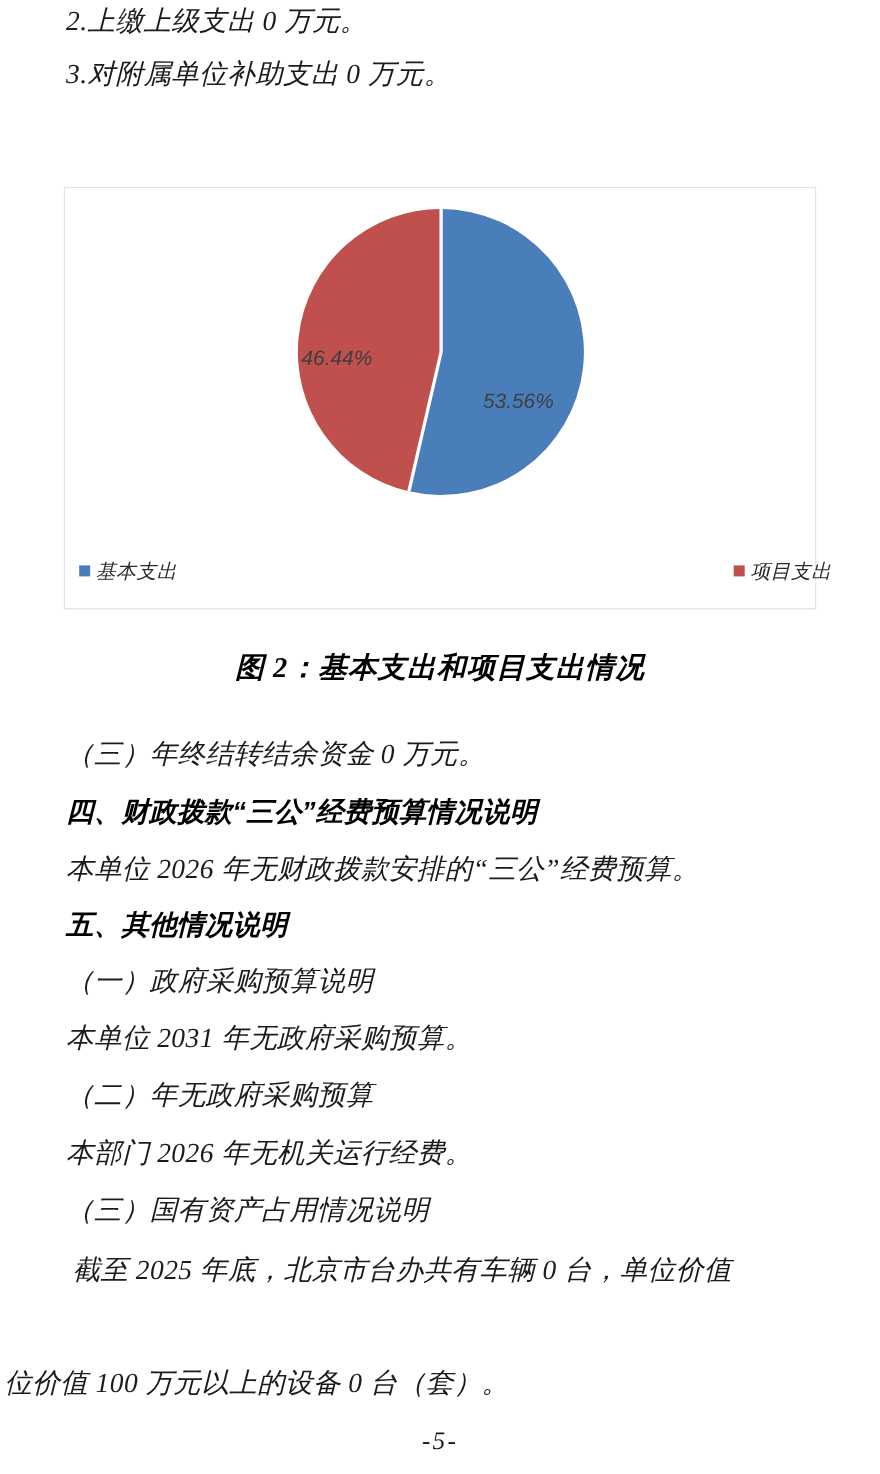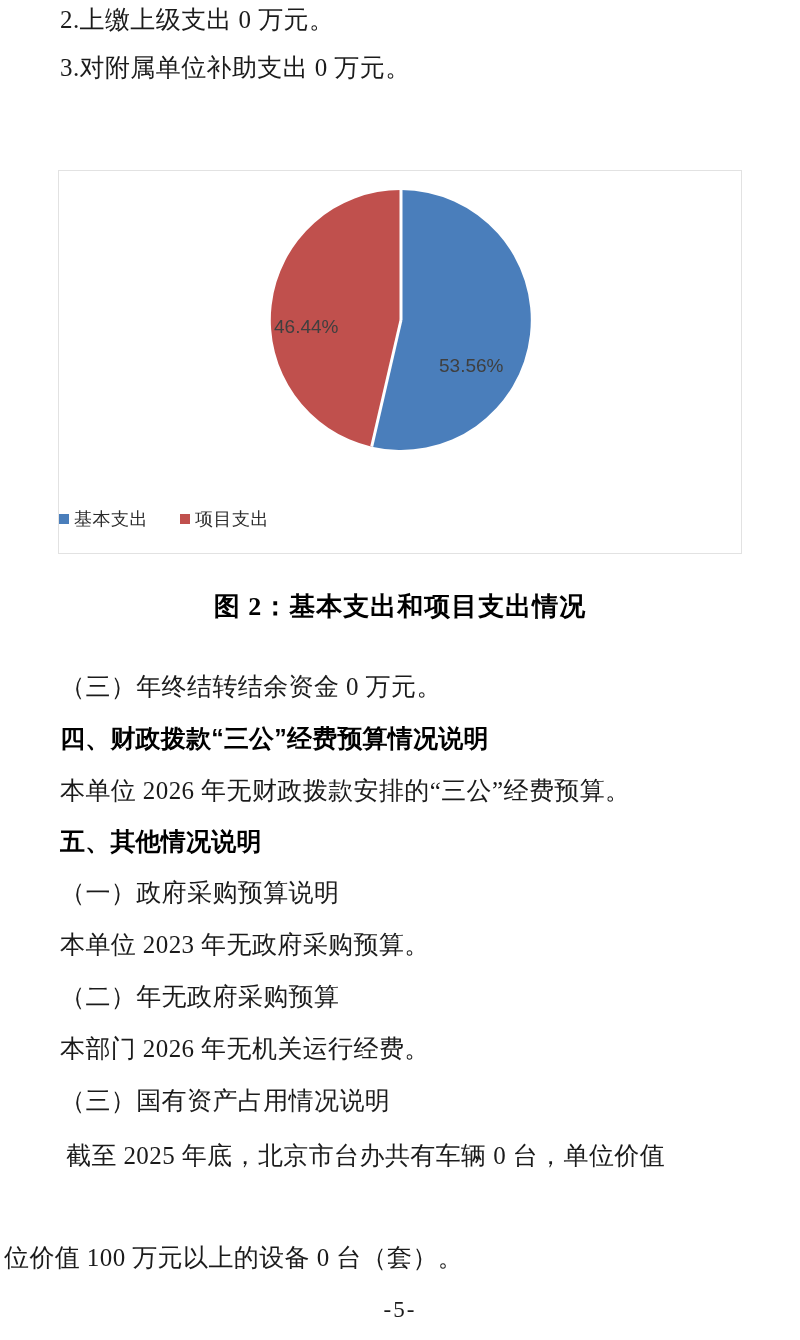--- a/index.html
+++ b/index.html
@@ -13,20 +13,21 @@
     position: relative;
     font-family: "Liberation Serif", "DejaVu Serif", serif;
     color: #1a1a1a;
     overflow: hidden;
   }
 
   .page {
     position: relative;
     width: 800px;
     height: 1340px;
+    font-style: italic;
   }
 
   
   .line {
     position: absolute;
     white-space: nowrap;
     font-size: 25px;
     line-height: 30px;
     letter-spacing: 0.4px;
     color: #1b1b1b;
@@ -96,27 +97,27 @@
     font-weight: 400;
     color: #3f3f3f;
     white-space: nowrap;
   }
   .slice-label.blue-label { left: 380px; top: 184px; }
   .slice-label.red-label  { left: 215px; top: 145px; }
 
   
   .legend {
     position: absolute;
-    left: 0;
+    left: 13px;
     top: 336px;
     width: 684px;
     display: flex;
-    justify-content: flex-start;
+    justify-content: space-between;
     align-items: center;
-    gap: 32px;
+    gap: 4px;
   }
   .legend-item {
     display: flex;
     align-items: center;
     gap: 5px;
   }
   .legend-swatch {
     width: 10px;
     height: 10px;
     display: inline-block;
@@ -173,21 +174,21 @@
   <div class="line body-text" style="left:60px; top:672px;">（三）年终结转结余资金 0 万元。</div>
 
   <div class="line heading-bold" style="left:60px; top:723px;">四、财政拨款“三公”经费预算情况说明</div>
 
   <div class="line body-text" style="left:60px; top:776px;">本单位 2026 年无财政拨款安排的“三公”经费预算。</div>
 
   <div class="line heading-bold" style="left:60px; top:826px;">五、其他情况说明</div>
 
   <div class="line body-text" style="left:60px; top:878px;">（一）政府采购预算说明</div>
 
-  <div class="line body-text" style="left:60px; top:930px;">本单位 2023 年无政府采购预算。</div>
+  <div class="line body-text" style="left:60px; top:930px;">本单位 2031 年无政府采购预算。</div>
 
   <div class="line body-text" style="left:60px; top:982px;">（二）年无政府采购预算</div>
 
   <div class="line body-text" style="left:60px; top:1034px;">本部门 2026 年无机关运行经费。</div>
 
   <div class="line body-text" style="left:60px; top:1086px;">（三）国有资产占用情况说明</div>
 
   <div class="line body-text" style="left:66px; top:1141px; font-size:25px;">截至 2025 年底，北京市台办共有车辆 0 台，单位价值</div>
 
 

